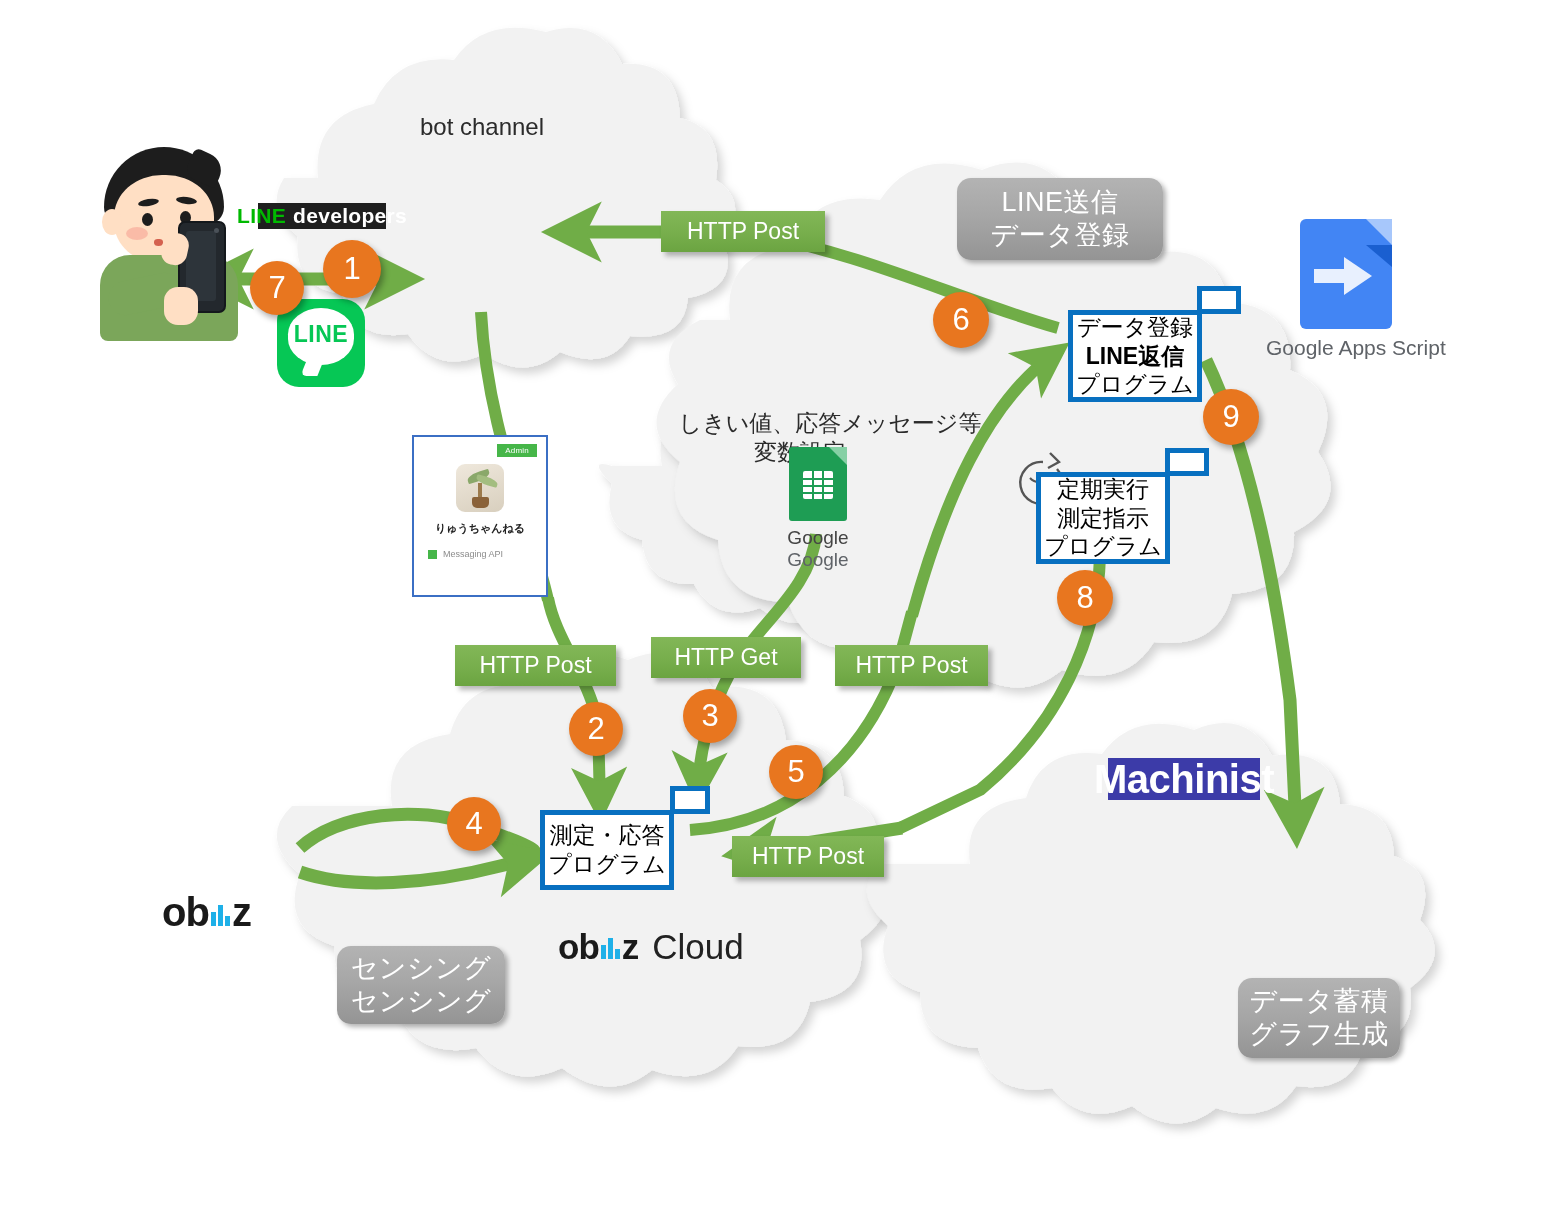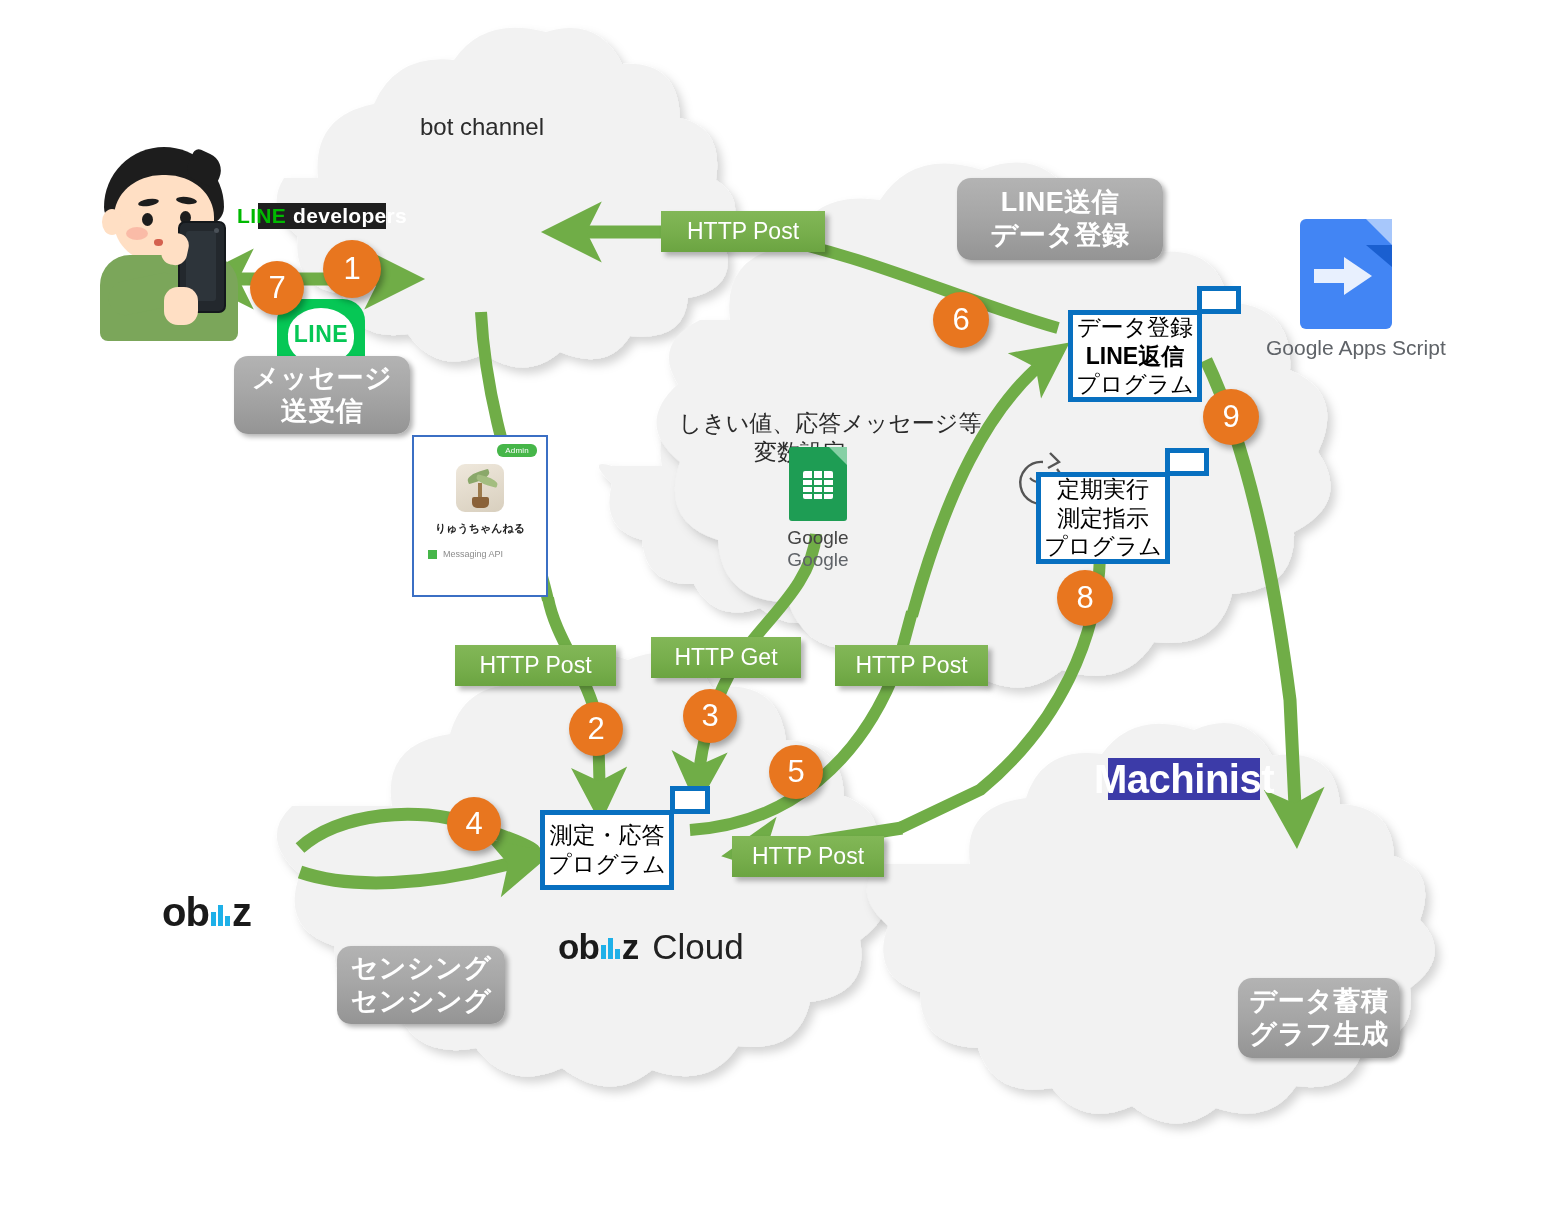--- a/index.html
+++ b/index.html
@@ -12,21 +12,21 @@
 
   
   .abs{position:absolute;box-sizing:border-box;}
 
   
   .graylabel{
     background:linear-gradient(180deg,#b3b3b3 0%,#a6a6a6 48%,#949494 100%);
     border-radius:14px;color:#ffffff;text-align:center;
     display:flex;align-items:center;justify-content:center;flex-direction:column;
     box-shadow:3px 3px 5px rgba(0,0,0,.30);
-    font-size:27px;line-height:1.22;letter-spacing:.5px;font-weight:700;
+    font-size:27px;line-height:1.22;letter-spacing:.5px;font-weight:400;
   }
   .graylabel span{display:block;white-space:nowrap;}
 
   
   .greenchip{
     background:linear-gradient(180deg,#82b757 0%,#77ae4c 55%,#6ba441 100%);
     color:#ffffff;text-align:center;display:flex;align-items:center;justify-content:center;
     font-size:23px;box-shadow:4px 4px 5px rgba(0,0,0,.28);
   }
 
@@ -67,21 +67,21 @@
     background:#1f1f1f;color:#ffffff;font-size:21px;font-weight:700;
     display:flex;align-items:center;justify-content:center;gap:7px;letter-spacing:.3px;
   }
   .linedev .g{color:#00b900;}
   .linedev .w{color:#ffffff;font-weight:600;}
 
   
   .botcard{background:#fff;border:2px solid #3b6fc4;position:relative;}
   .botcard .admin{
     position:absolute;right:9px;top:7px;background:#46b649;color:#fff;
-    font-size:8px;border-radius:6px;padding:2px 8px;letter-spacing:.2px;
+    font-size:8px;border-radius:0;padding:2px 8px;letter-spacing:.2px;
   }
   .botcard .thumb{
     position:absolute;left:50%;transform:translateX(-50%);top:27px;width:48px;height:48px;
     border-radius:9px;overflow:hidden;
     background:linear-gradient(160deg,#efe8dc 0%,#e6ded0 40%,#d8cfbe 100%);
   }
   .botcard .thumb .leafA{position:absolute;left:11px;top:8px;width:23px;height:9px;background:#8aa86a;border-radius:60% 10% 60% 10%;transform:rotate(-18deg);}
   .botcard .thumb .leafB{position:absolute;left:20px;top:13px;width:22px;height:8px;background:#a3bd80;border-radius:10% 60% 10% 60%;transform:rotate(16deg);}
   .botcard .thumb .stem{position:absolute;left:22px;top:19px;width:4px;height:17px;background:#9c7a4c;}
   .botcard .thumb .pot{position:absolute;left:16px;top:33px;width:17px;height:11px;background:#8a6239;border-radius:2px 2px 5px 5px;}
@@ -299,24 +299,20 @@
         <div class="stem"></div>
         <div class="pot"></div>
     </div>
     <div class="bname">りゅうちゃんねる</div>
     <div class="msgapi">
       <i></i>
       <span>Messaging API</span>
     </div>
   </div>
 
-  <div class="abs graylabel" style="left:234px;top:356px;width:176px;height:78px;">
-    <span>メッセージ</span>
-    <span>送受信</span>
-  </div>
   <div class="abs graylabel" style="left:957px;top:178px;width:206px;height:82px;">
     <span>LINE送信</span>
     <span>データ登録</span>
   </div>
   <div class="abs graylabel" style="left:337px;top:946px;width:168px;height:78px;">
     <span>センシング</span>
     <span>センシング</span>
   </div>
   <div class="abs graylabel" style="left:1238px;top:978px;width:162px;height:80px;">
     <span>データ蓄積</span>

